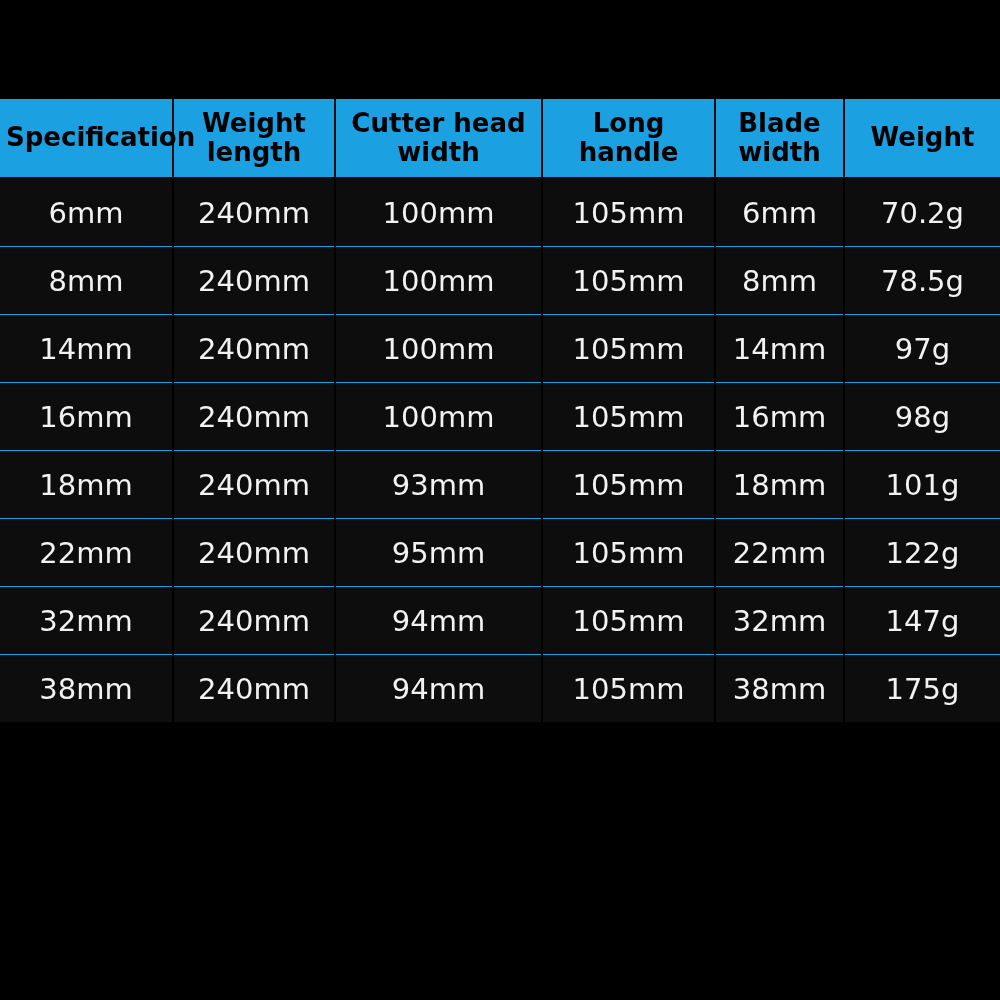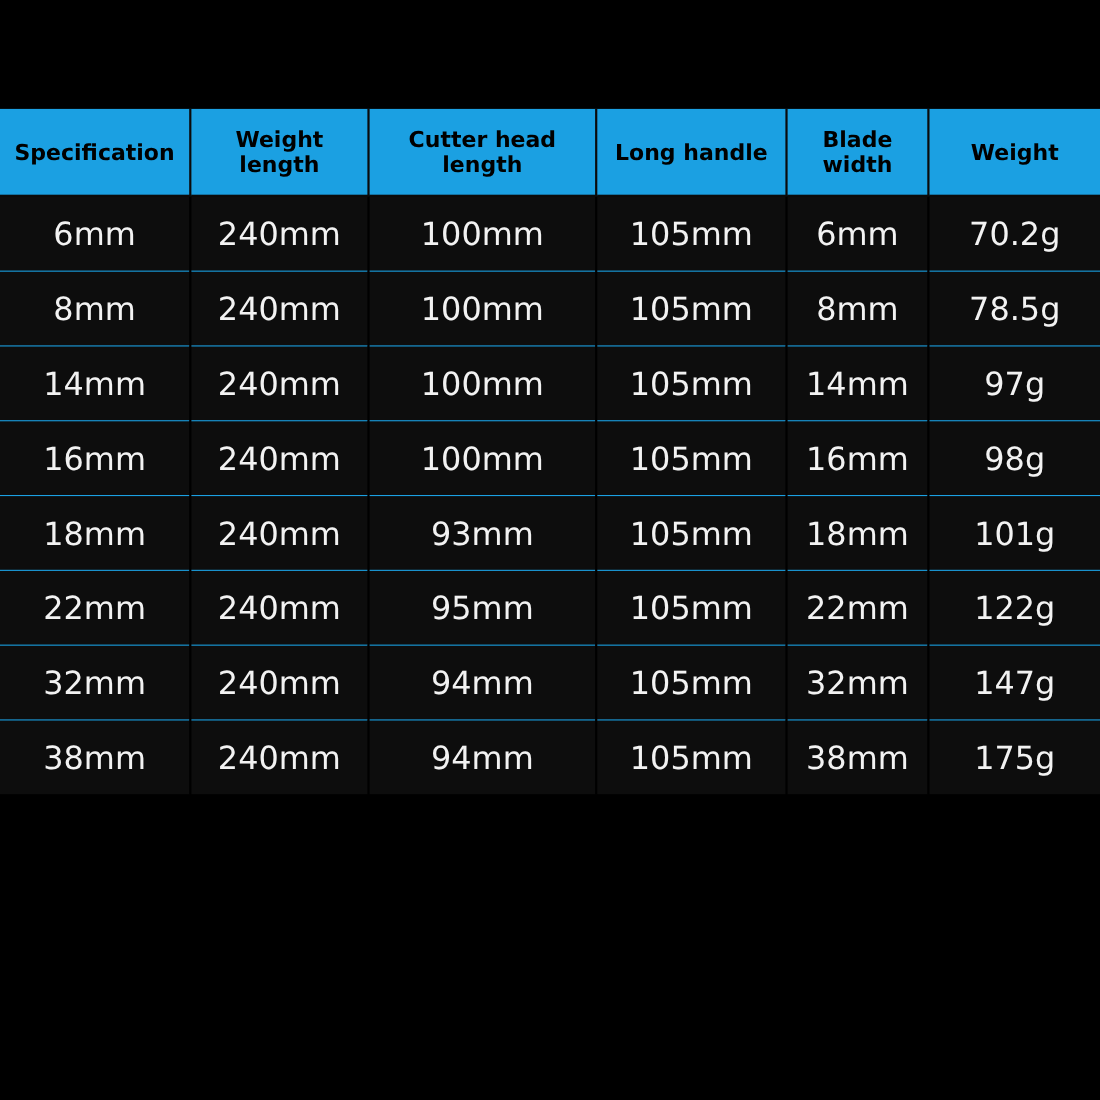--- a/index.html
+++ b/index.html
@@ -34,21 +34,21 @@
   table.spec-table col.c1 { width: 162px; }
   table.spec-table col.c2 { width: 207px; }
   table.spec-table col.c3 { width: 173px; }
   table.spec-table col.c4 { width: 129px; }
   table.spec-table col.c5 { width: 156px; }
 
   thead th {
     background: #1BA0E2;
     color: #000000;
     font-weight: bold;
-    font-size: 20px;
+    font-size: 26px;
     line-height: 1.12;
     height: 70px;
     padding: 4px 6px;
     text-align: center;
     vertical-align: middle;
     border-right: 2px solid #0b0b0b;
     border-bottom: 2px solid #0b0b0b;
     font-family: "DejaVu Sans", sans-serif;
   }
   thead th:last-child { border-right: none; }
@@ -96,21 +96,21 @@
           <col class="c1">
           <col class="c2">
           <col class="c3">
           <col class="c4">
           <col class="c5">
       </colgroup>
       <thead>
         <tr>
           <th>Specification</th>
           <th>Weight length</th>
-          <th>Cutter head length</th>
+          <th>Cutter head width</th>
           <th>Long handle</th>
           <th>Blade width</th>
           <th>Weight</th>
         </tr>
       </thead>
       <tbody>
         <tr>
           <td>6mm</td>
           <td>240mm</td>
           <td>100mm</td>

